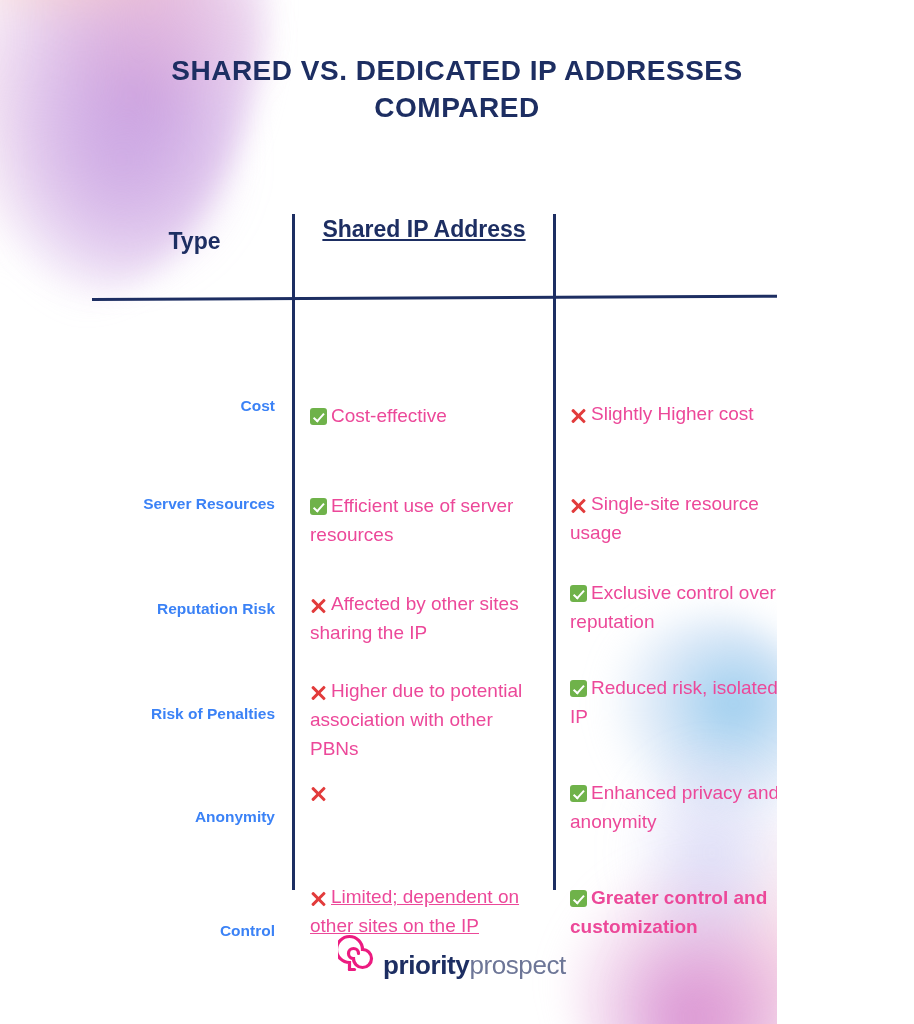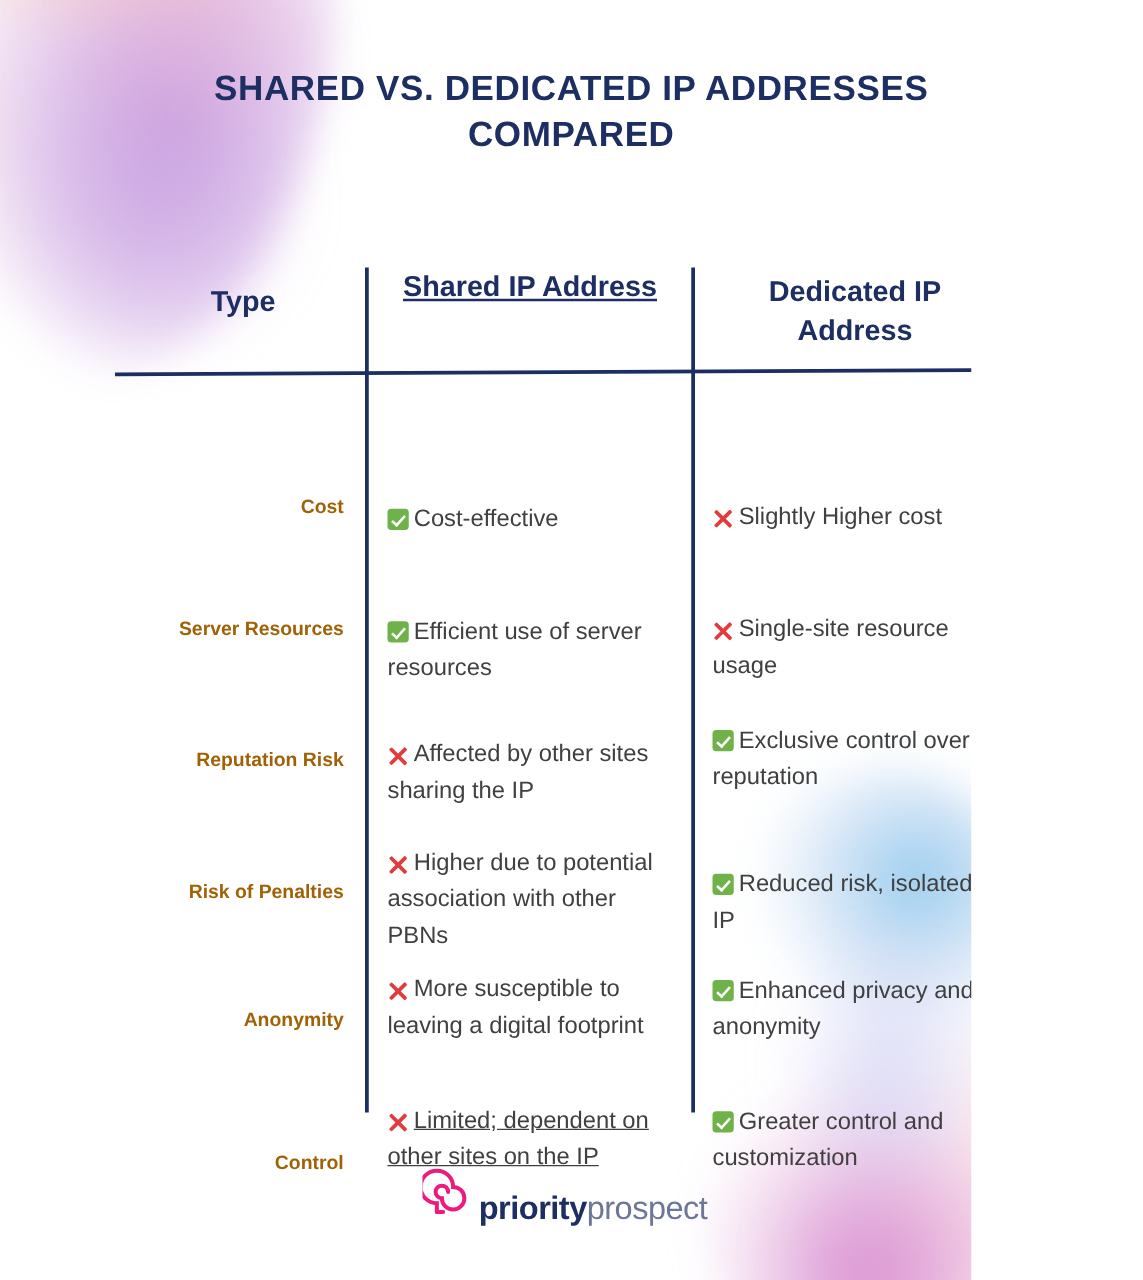--- a/index.html
+++ b/index.html
@@ -188,28 +188,28 @@
     position: relative;
   }
   .row {
     position: relative;
   }
   .row-label {
     position: absolute;
     left: 0px;
     width: 183px;
     text-align: right;
-    color: #a16207;
+    color: #3b82f6;
     font-size: 15.5px;
     font-weight: bold;
     line-height: 1.3;
   }
   .cell {
     position: absolute;
-    color: #404040;
+    color: #ec4899;
     font-size: 19px;
     line-height: 1.52;
   }
   .cell-a { left: 218px; width: 232px; }
   .cell-b { left: 478px; width: 226px; }
 
   .mark {
     display: inline-block;
     vertical-align: -2px;
     margin-right: 4px;
@@ -298,21 +298,20 @@
 
   <div class="table">
 
     <div class="vline vline-1"></div>
     <div class="vline vline-2"></div>
     <div class="hline"></div>
 
     <div class="thead">
       <div class="th th-type">Type</div>
       <div class="th th-shared">Shared IP Address</div>
-      <div class="th th-ded">Dedicated IP Address</div>
     </div>
 
     <div class="tbody">
 
       <div class="row">
         <div class="row-label" style="top:98px;">Cost</div>
         <div class="cell cell-a" style="top:104px;">
           <span class="mark mark-check"></span><span>Cost-effective</span>
         </div>
         <div class="cell cell-b" style="top:102px;">
@@ -338,41 +337,41 @@
         <div class="cell cell-b" style="top:281px;">
           <span class="mark mark-check"></span><span>Exclusive control over reputation</span>
         </div>
       </div>
 
       <div class="row">
         <div class="row-label" style="top:406px;">Risk of Penalties</div>
         <div class="cell cell-a" style="top:379px;">
           <span class="mark mark-cross"></span><span>Higher due to potential association with other PBNs</span>
         </div>
-        <div class="cell cell-b" style="top:396px;">
+        <div class="cell cell-b" style="top:376px;">
           <span class="mark mark-check"></span><span>Reduced risk, isolated IP</span>
         </div>
       </div>
 
       <div class="row">
         <div class="row-label" style="top:509px;">Anonymity</div>
         <div class="cell cell-a" style="top:480px;">
-          <span class="mark mark-cross"></span><span>More susceptible to leaving a digital footprint</span>
+          <span class="mark mark-cross"></span>
         </div>
         <div class="cell cell-b" style="top:481px;">
           <span class="mark mark-check"></span><span>Enhanced privacy and anonymity</span>
         </div>
       </div>
 
       <div class="row">
         <div class="row-label" style="top:623px;">Control</div>
         <div class="cell cell-a" style="top:585px;text-decoration:underline;">
           <span class="mark mark-cross"></span><span>Limited; dependent on other sites on the IP</span>
         </div>
-        <div class="cell cell-b" style="top:586px;">
+        <div class="cell cell-b" style="top:586px;font-weight:bold;">
           <span class="mark mark-check"></span><span>Greater control and customization</span>
         </div>
       </div>
 
     </div>
   </div>
 
   <div class="logo">
     <span>
       <svg width="36" height="40" viewBox="0 0 36 40" aria-hidden="true">

